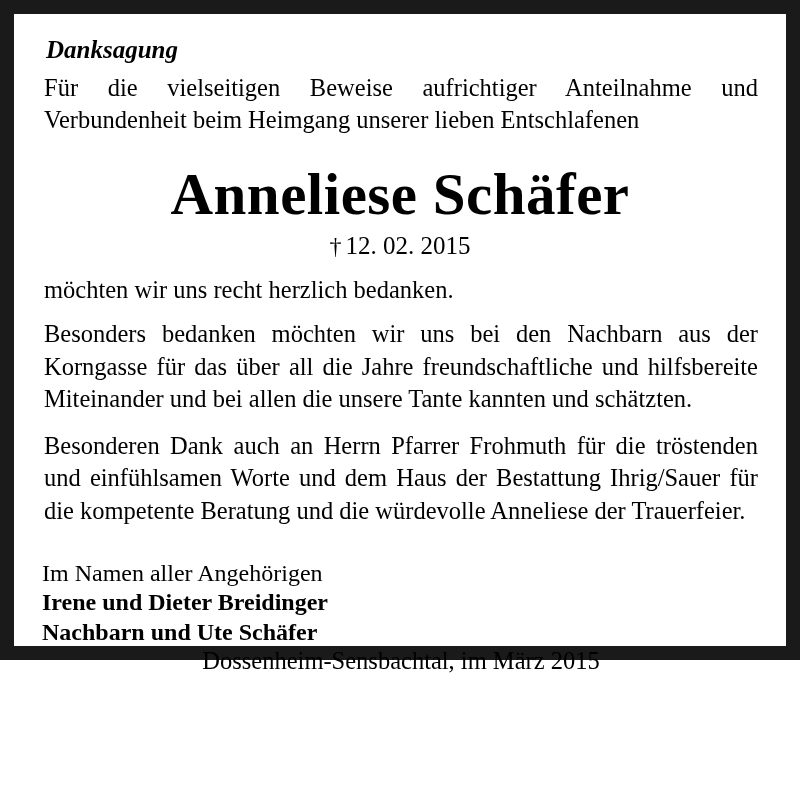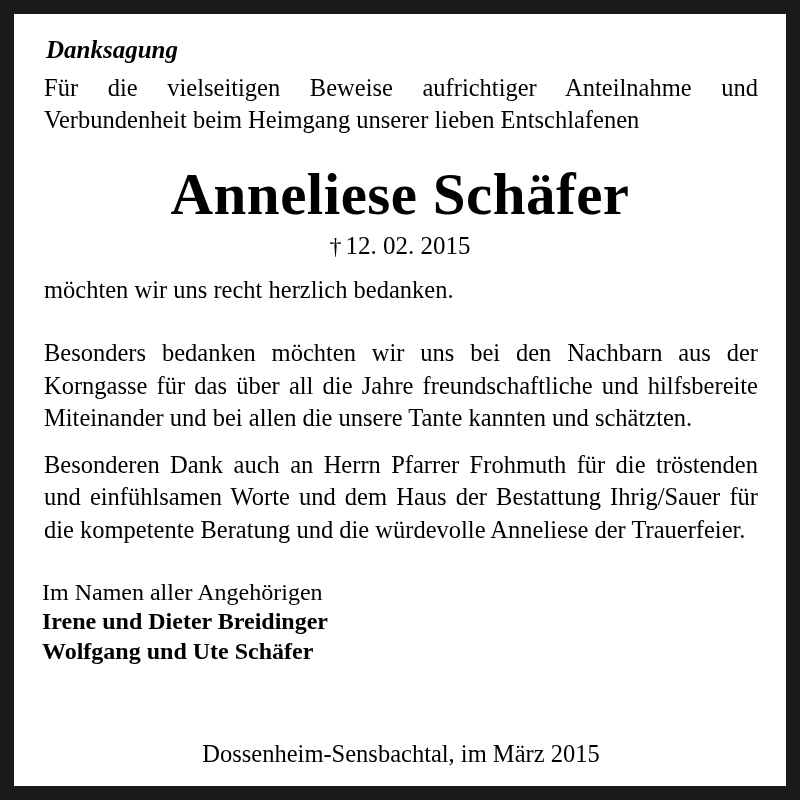--- a/index.html
+++ b/index.html
@@ -10,21 +10,21 @@
   body {
     width: 800px;
     height: 800px;
     font-family: "Liberation Serif", serif;
     color: #000000;
     overflow: hidden;
   }
   .obituary {
     box-sizing: border-box;
     width: 800px;
-    height: 800px;
+    height: 660px;
     border: 14px solid #1a1a1a;
     background: #ffffff;
     padding: 18px 28px 10px 28px;
     display: flex;
     flex-direction: column;
   }
   .heading {
     font-family: "Liberation Serif", serif;
     font-weight: bold;
     font-style: italic;
@@ -60,21 +60,21 @@
     padding-right: 4px;
   }
   p.body-text {
     font-size: 24.5px;
     line-height: 1.33;
     text-align: justify;
     text-align-last: left;
     margin: 0 0 14px 2px;
   }
   p.body-text.tight {
-    margin-bottom: 31px;
+    margin-bottom: 12px;
   }
   .closing {
     margin-top: 16px;
     padding-right: 36px;
   }
   .closing .line1 {
     font-size: 24px;
     line-height: 1.28;
   }
   .closing .line-bold {
@@ -107,18 +107,18 @@
 
   <p class="body-text tight">möchten wir uns recht herzlich bedanken.</p>
 
   <p class="body-text">Besonders bedanken möchten wir uns bei den Nachbarn aus der Korngasse für das über all die Jahre freundschaftliche und hilfsbereite Miteinander und bei allen die unsere Tante kannten und schätzten.</p>
 
   <p class="body-text">Besonderen Dank auch an Herrn Pfarrer Frohmuth für die tröstenden und einfühlsamen Worte und dem Haus der Bestattung Ihrig/Sauer für die kompetente Beratung und die würdevolle Anneliese der Trauerfeier.</p>
 
   <div class="closing">
     <div class="line1">Im Namen aller Angehörigen</div>
     <div class="line-bold">Irene und Dieter Breidinger</div>
-    <div class="line-bold">Wolfgang und Ute Schäfer</div>
+    <div class="line-bold">Nachbarn und Ute Schäfer</div>
   </div>
 
   <div class="place">Dossenheim-Sensbachtal, im März 2015</div>
 
 </div>
 
 </body></html>

